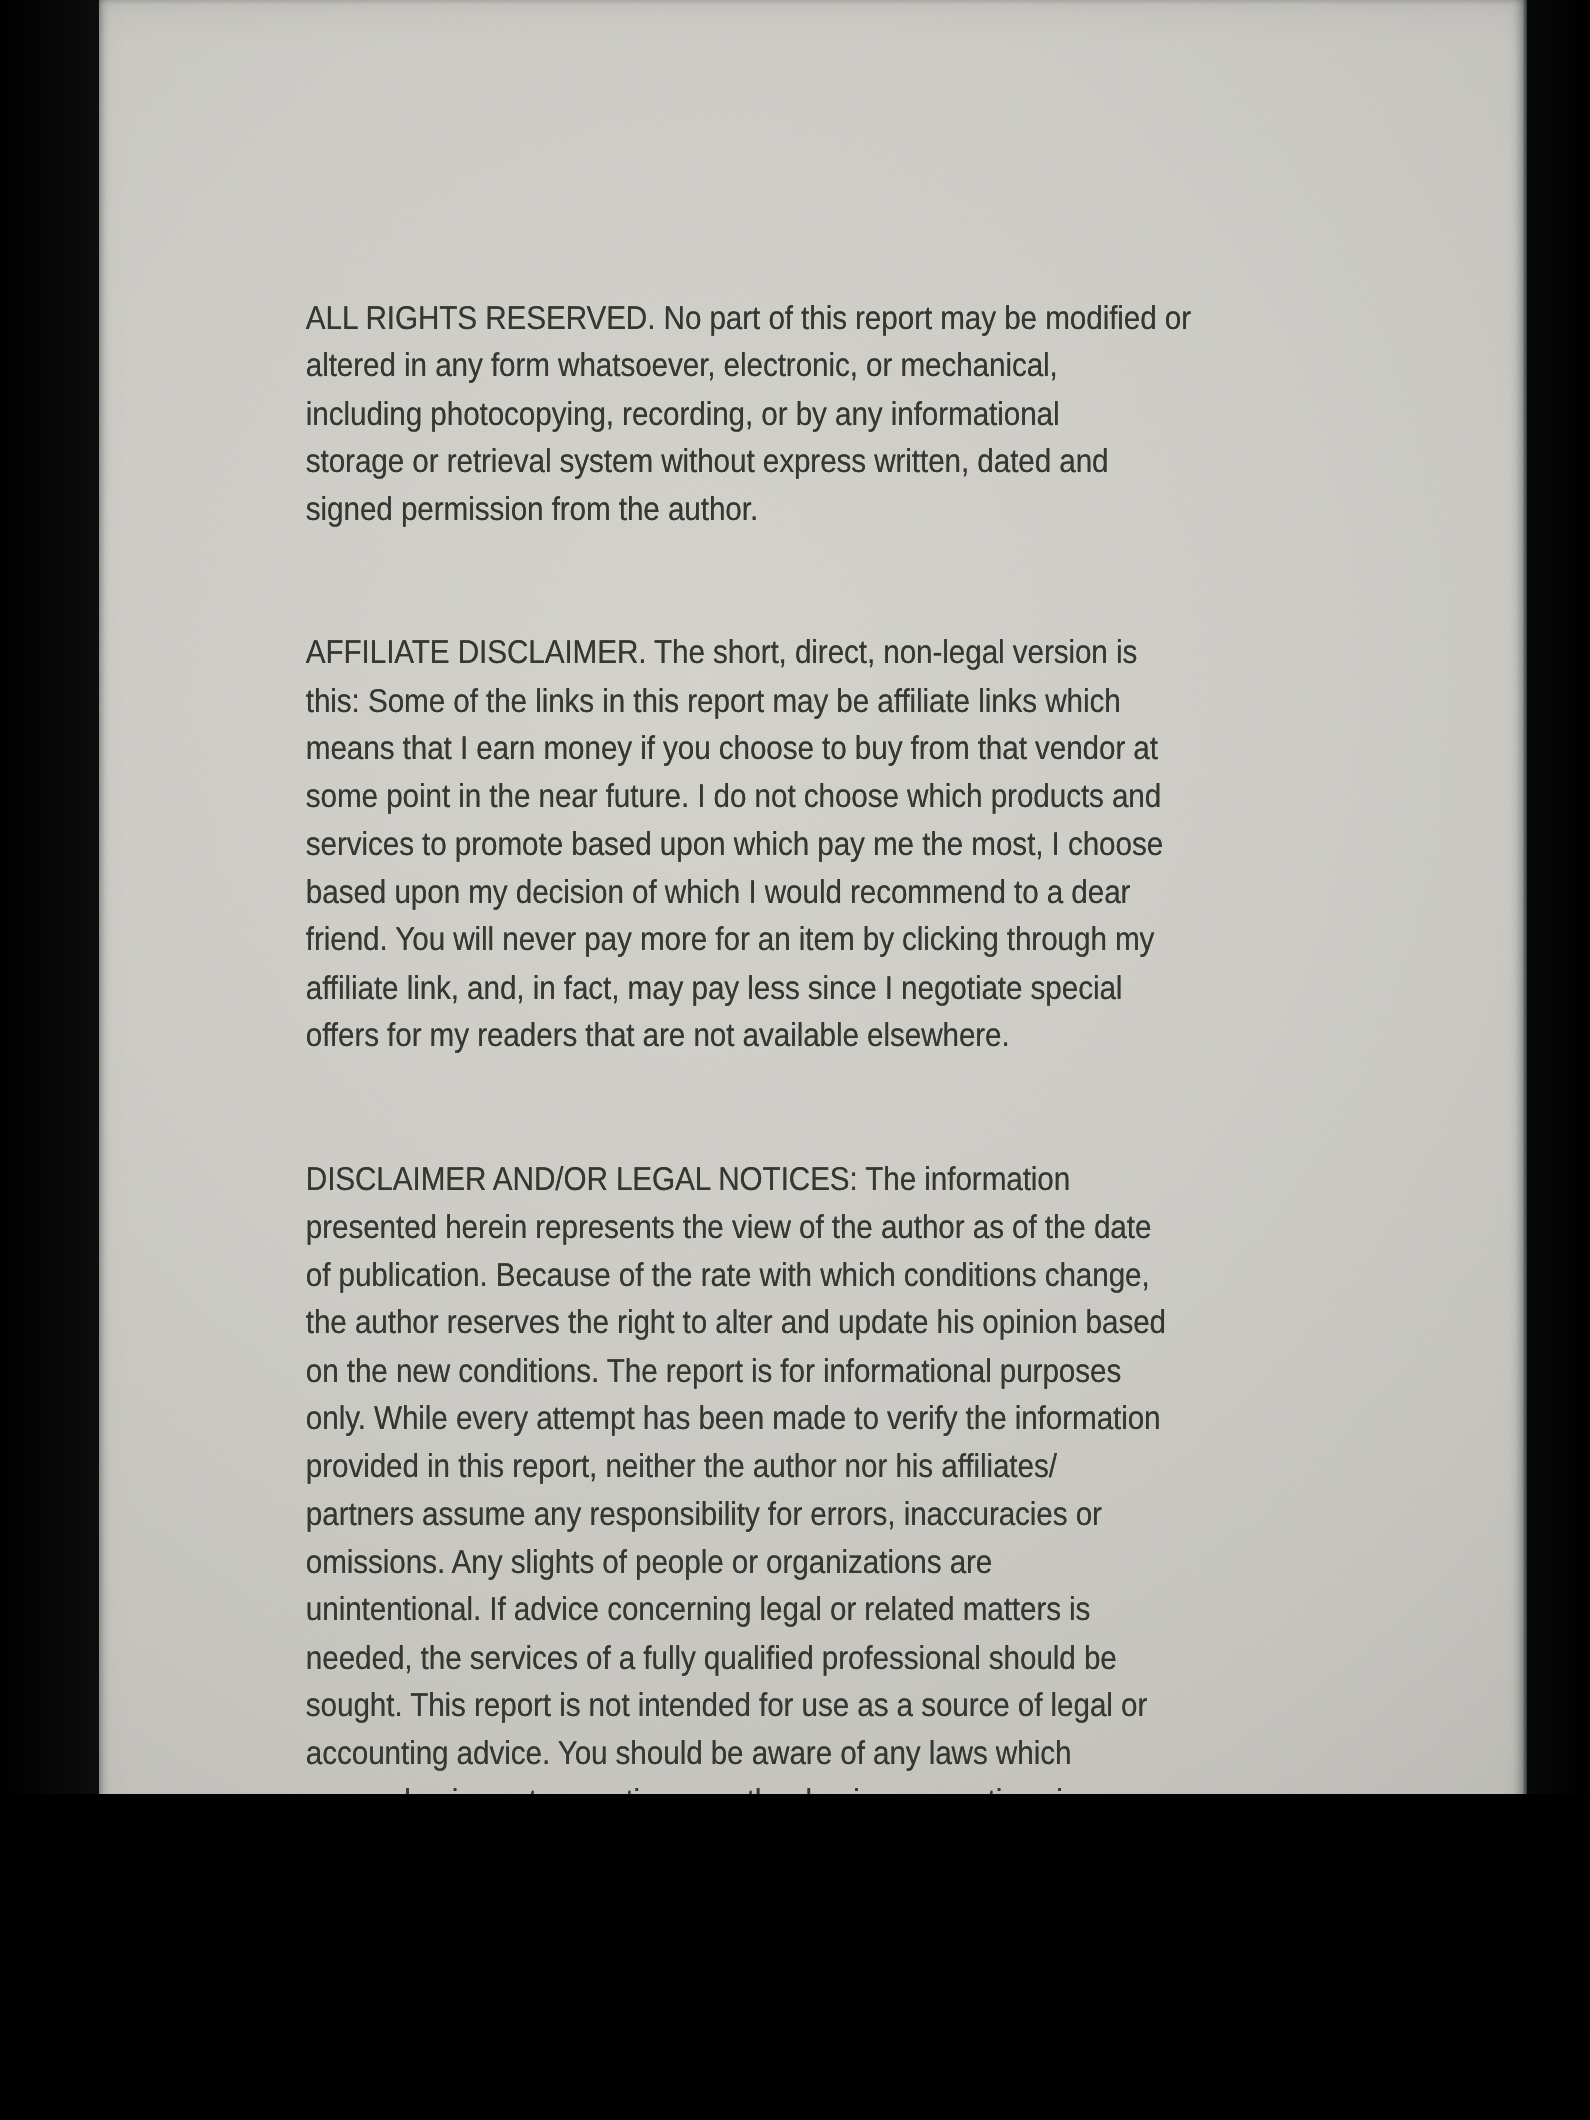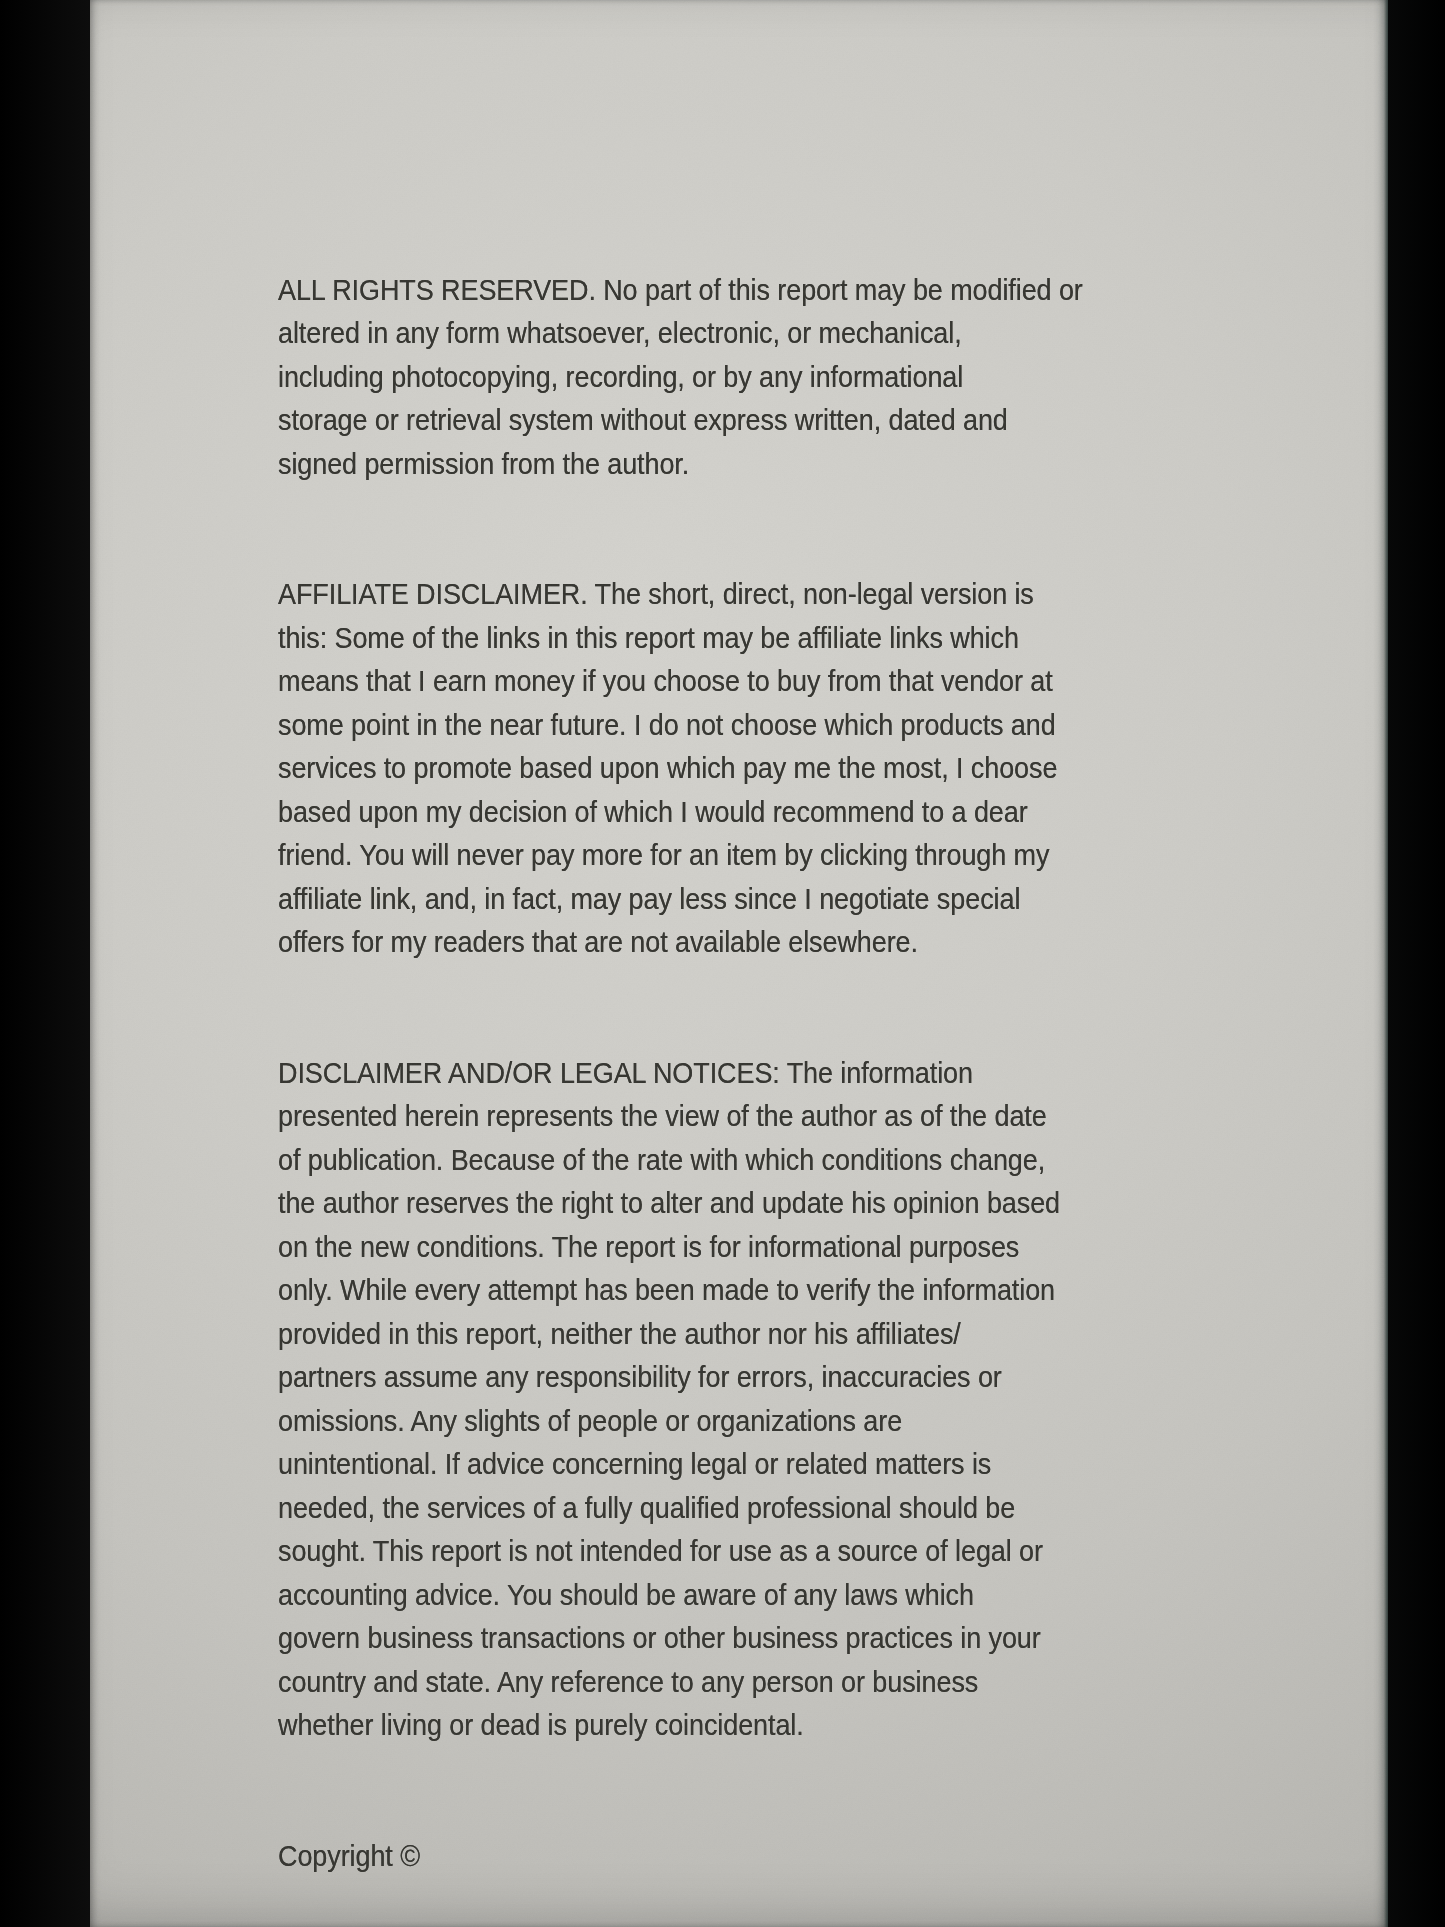--- a/index.html
+++ b/index.html
@@ -3,21 +3,21 @@
 <meta charset="utf-8">
 <style>
   html, body {
     margin: 0;
     padding: 0;
     background: #000;
   }
   .photo {
     position: relative;
     width: 1445px;
-    height: 1927px;
+    height: 1631px;
     background: #050505;
     overflow: hidden;
     font-family: "Liberation Sans", "DejaVu Sans", sans-serif;
   }
   .bezel {
     position: absolute;
     top: 0;
     height: 100%;
     background: #0a0a0a;
   }

